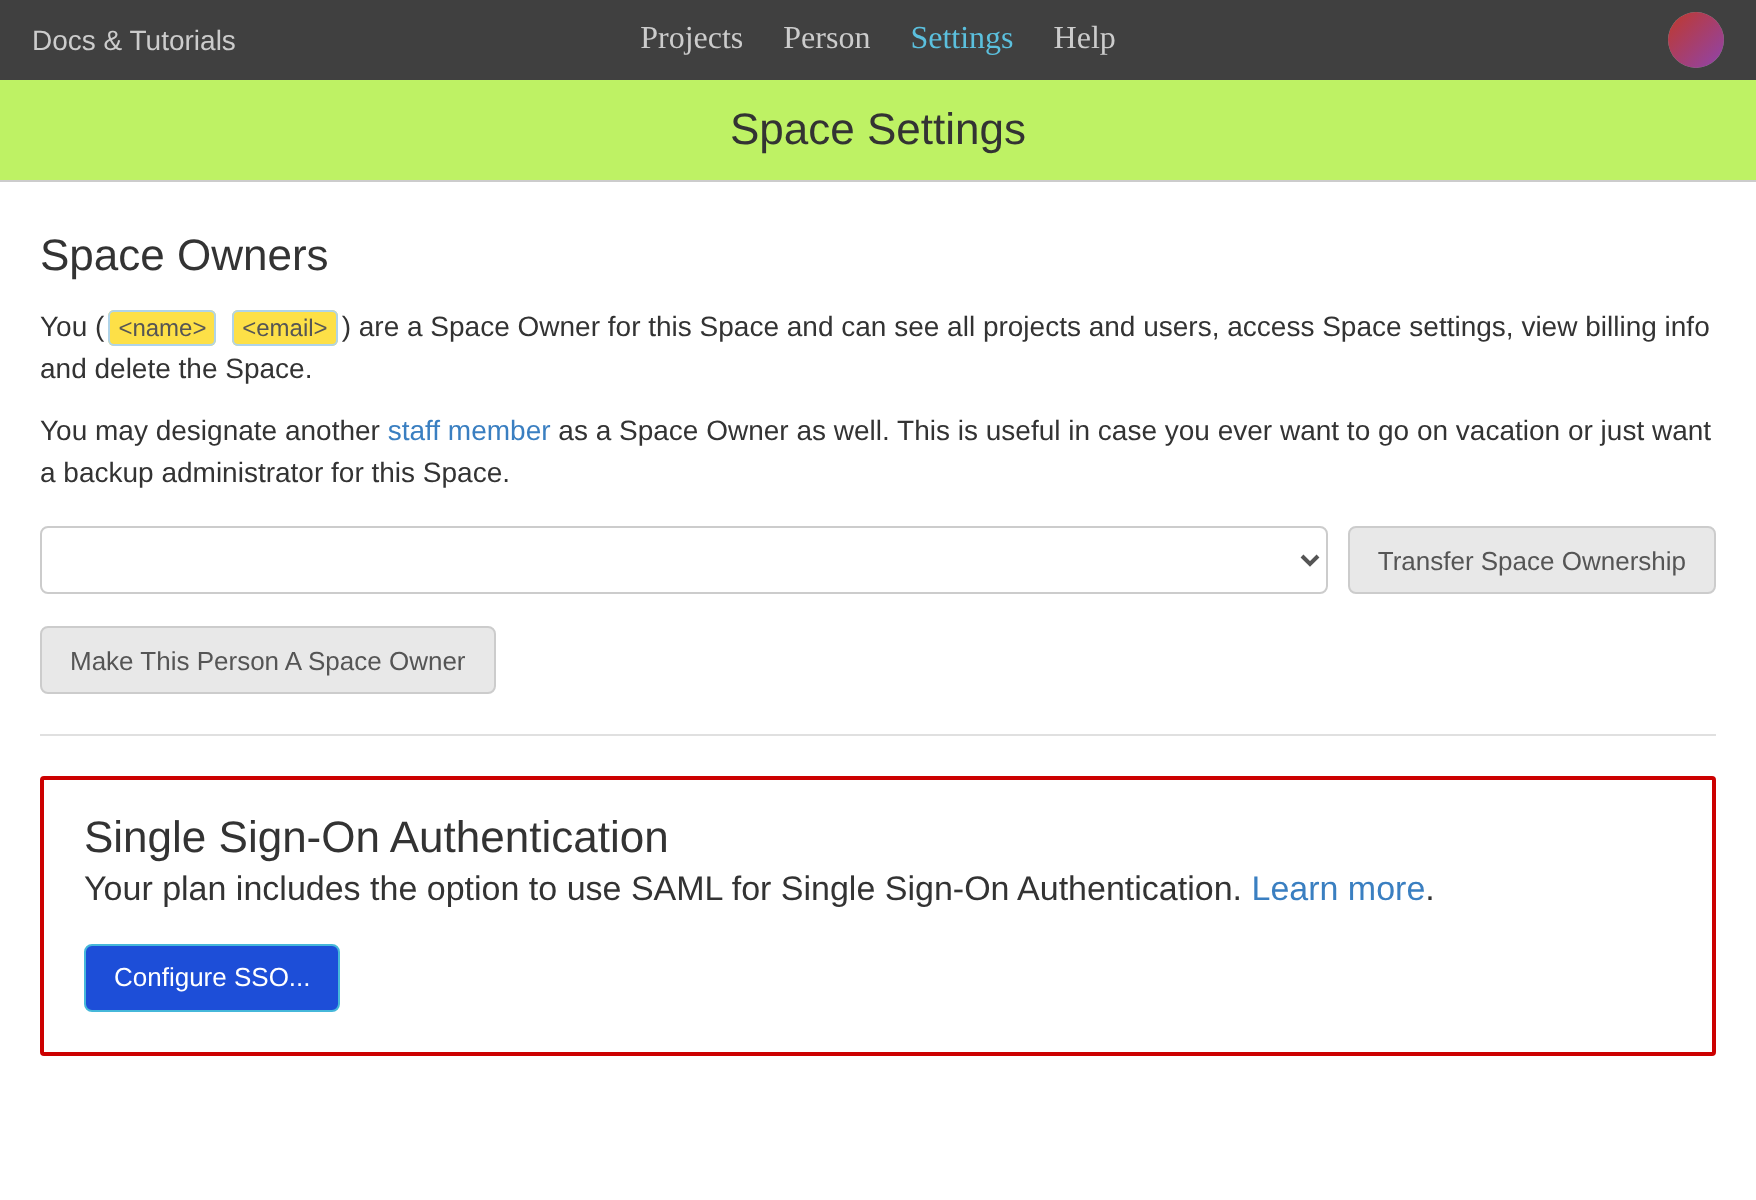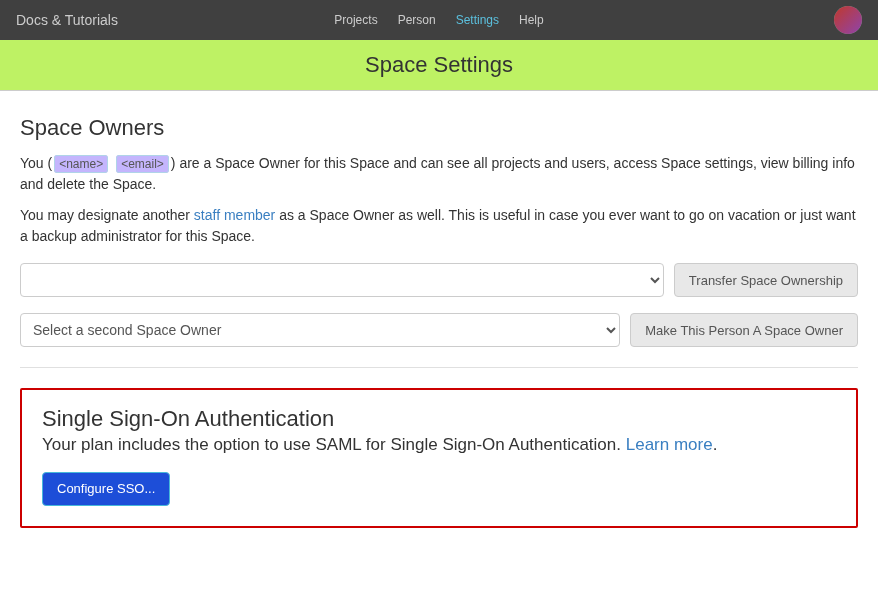--- a/index.html
+++ b/index.html
@@ -30,21 +30,22 @@
     .nav-links {
       display: flex;
       gap: 20px;
       position: absolute;
       left: 50%;
       transform: translateX(-50%);
     }
     .nav-links a {
       color: #ccc;
       text-decoration: none;
-      font-size: 12px;
+      font-size: 16px;
+      font-family: Liberation Serif, serif;
     }
     .nav-links a.active {
       color: #5bc0de;
     }
     .nav-avatar {
       margin-left: auto;
       width: 28px;
       height: 28px;
       border-radius: 50%;
       background: #888;
@@ -90,21 +91,21 @@
     }
 
     .description-text {
       font-size: 14px;
       color: #333;
       line-height: 1.5;
       margin-bottom: 10px;
     }
 
     .description-text .placeholder-name {
-      background: #c4b5fd;
+      background: #fde047;
       border: 1px solid #b0d4e8;
       border-radius: 3px;
       padding: 1px 4px;
       font-size: 12px;
       color: #555;
       margin: 0 2px;
     }
 
     .description-text .link {
       color: #3a7fc1;
@@ -222,23 +223,20 @@
   </p>
 
   <div class="controls-row">
     <select>
       <option value=""></option>
     </select>
     <button class="btn-default">Transfer Space Ownership</button>
   </div>
 
   <div class="controls-row">
-    <select>
-      <option value="">Select a second Space Owner</option>
-    </select>
     <button class="btn-default">Make This Person A Space Owner</button>
   </div>
 
   <hr class="divider">
 
   <div class="sso-section">
     <h2 class="sso-title">Single Sign-On Authentication</h2>
     <p class="sso-description">
       <span>Your plan includes the option to use SAML for Single Sign-On Authentication. </span><a href="#" class="link">Learn more</a><span>.</span>
     </p>

